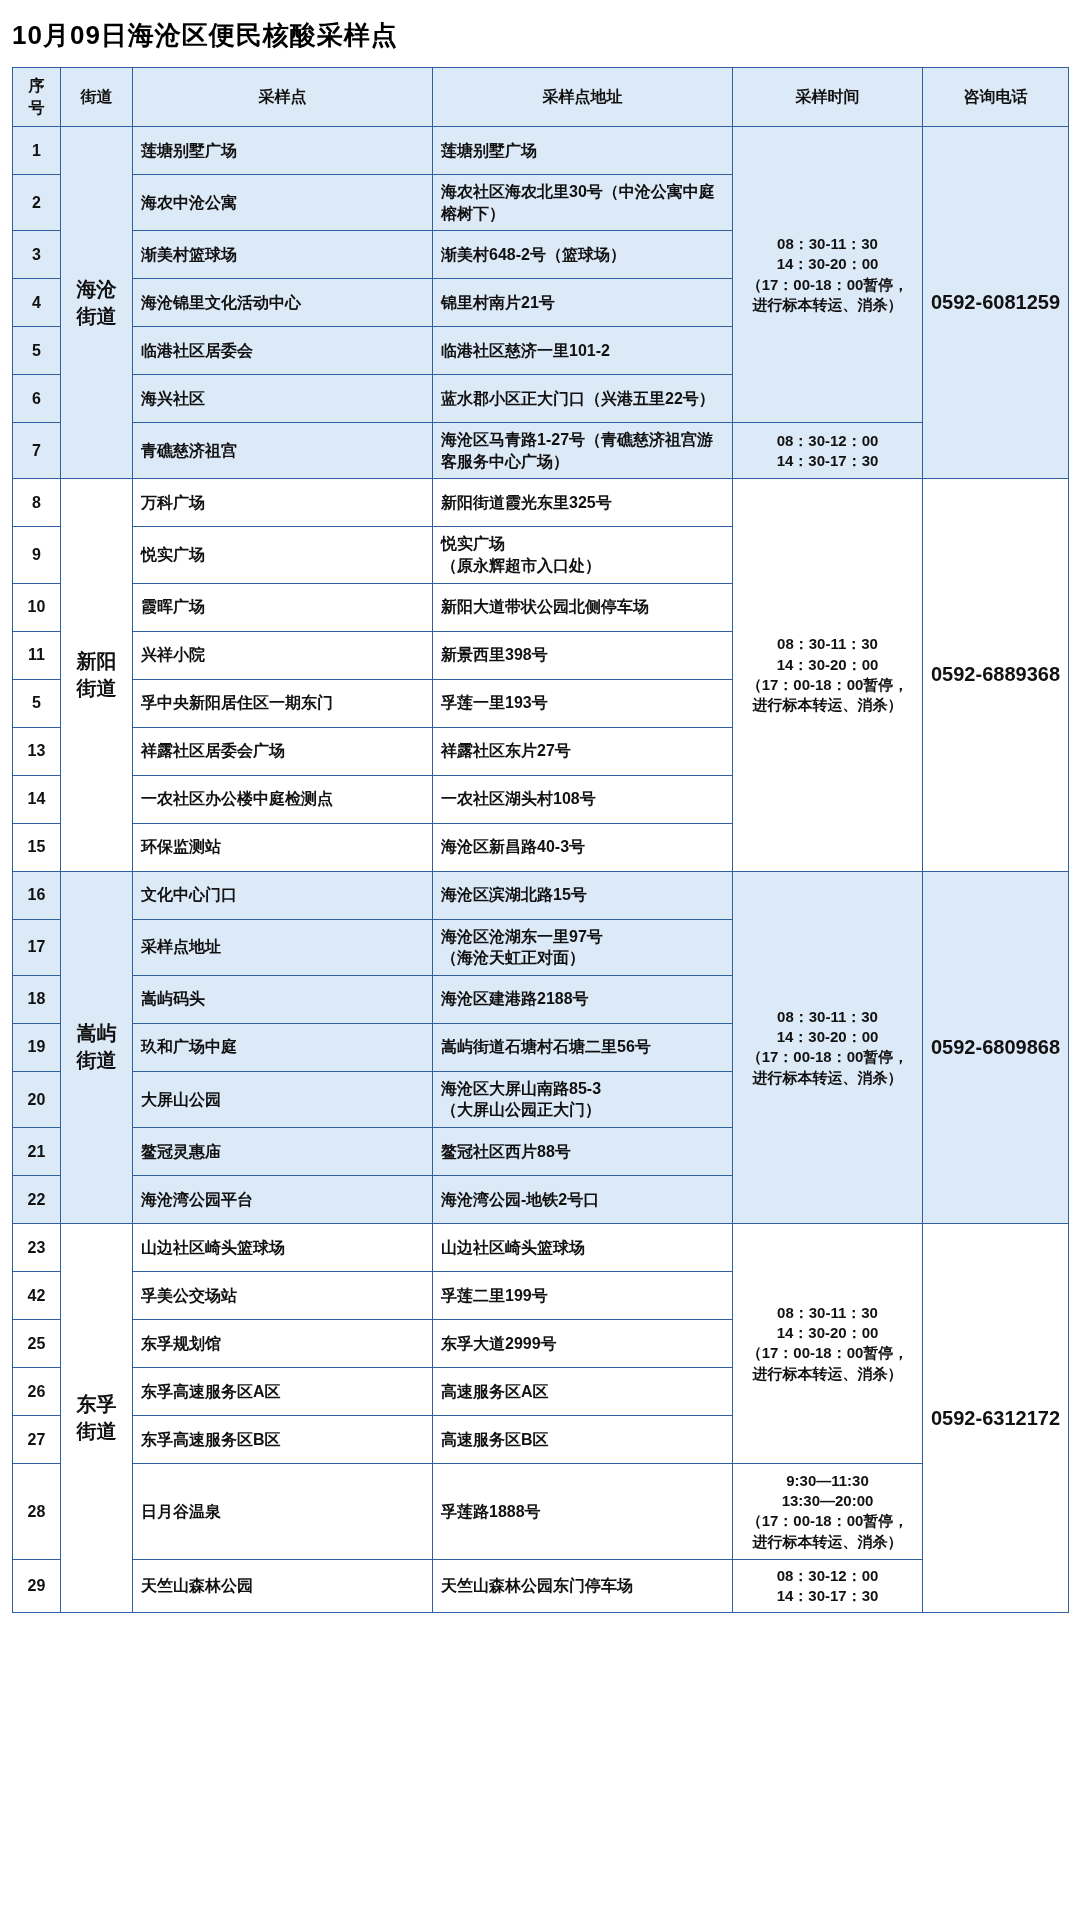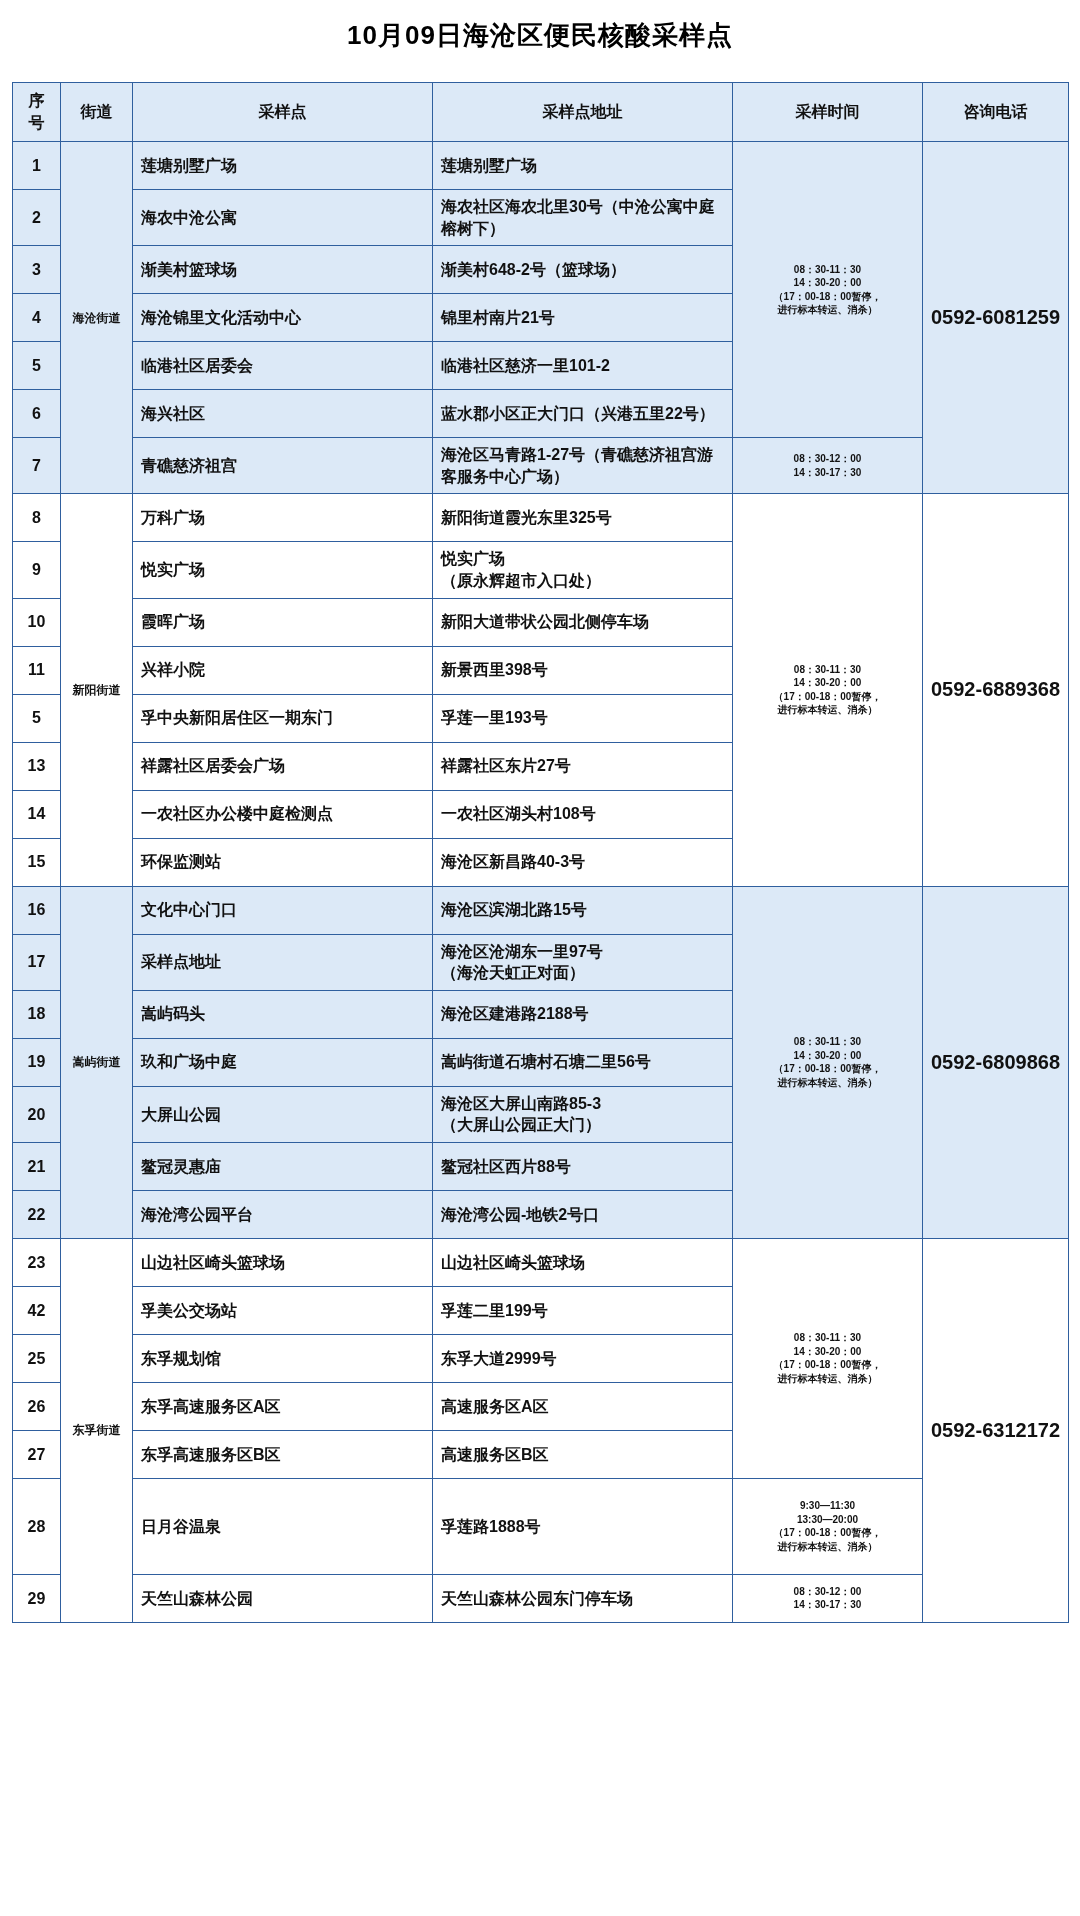--- a/index.html
+++ b/index.html
@@ -9,25 +9,24 @@
     font-family:"Liberation Sans","DejaVu Sans",sans-serif;
     color:#111111;
     -webkit-font-smoothing:antialiased;
   }
   .page{
     width:1080px;
     box-sizing:border-box;
     padding:10px 12px 8px 12px;
   }
   .doc-title{
-    text-align:center;
     font-size:26px;
     font-weight:bold;
     letter-spacing:1px;
-    padding:8px 0 29px 0;
+    padding:8px 0 14px 0;
     color:#000;
   }
   table.sheet{
     border-collapse:collapse;
     width:1056px;
     table-layout:fixed;
     font-size:15px;
   }
   table.sheet td, table.sheet th{
     border:1px solid #2f5f9e;
@@ -46,39 +45,39 @@
   td.idx{
     text-align:center;
     font-weight:bold;
     width:48px;
     font-size:16px;
   }
   td.street{
     text-align:center;
     font-weight:bold;
     width:72px;
-    font-size:12px;
+    font-size:20px;
   }
   td.site{
     width:300px;
     font-weight:bold;
     padding-left:22px;
     font-size:16px;
   }
   td.addr{
     width:300px;
     font-weight:bold;
     padding-left:18px;
     font-size:16px;
   }
   td.time{
     width:190px;
     text-align:center;
     font-weight:bold;
-    font-size:10px;
+    font-size:15px;
     white-space:pre-line;
   }
   td.phone{
     width:146px;
     text-align:center;
     font-weight:bold;
     font-size:20px;
   }
   tr.r-blue td{ background:#dce9f7; }
   tr.r-white td{ background:#ffffff; }

